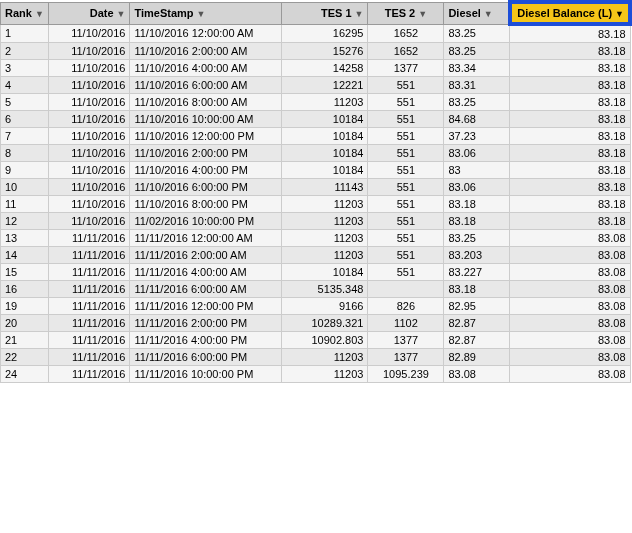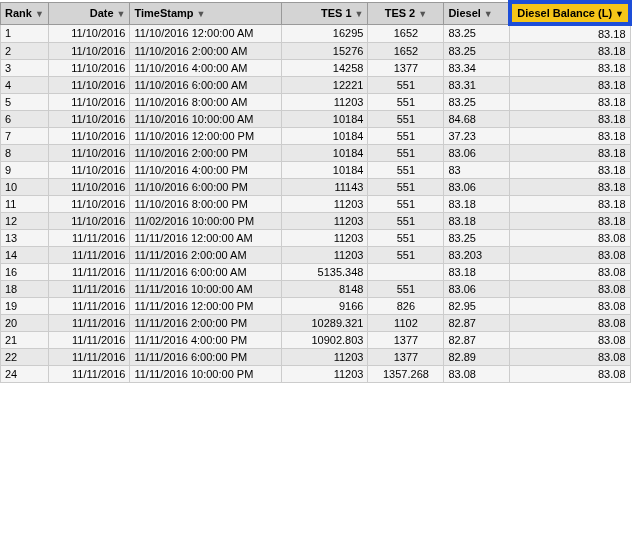--- a/index.html
+++ b/index.html
@@ -191,38 +191,38 @@
       <tr>
         <td class="col-rank">14</td>
         <td class="col-date">11/11/2016</td>
         <td class="col-timestamp">11/11/2016 2:00:00 AM</td>
         <td class="col-tes1">11203</td>
         <td class="col-tes2">551</td>
         <td class="col-diesel">83.203</td>
         <td class="col-balance">83.08</td>
       </tr>
       <tr>
+        <td class="col-rank">15</td>
+        <td class="col-date">11/11/2016</td>
+        <td class="col-timestamp">11/11/2016 4:00:00 AM</td>
+        <td class="col-tes1">10184</td>
+        <td class="col-tes2">551</td>
+        <td class="col-diesel">83.227</td>
+        <td class="col-balance">83.08</td>
+      </tr>
+      <tr>
         <td class="col-rank">16</td>
         <td class="col-date">11/11/2016</td>
         <td class="col-timestamp">11/11/2016 6:00:00 AM</td>
         <td class="col-tes1">5135.348</td>
         <td class="col-tes2"></td>
         <td class="col-diesel">83.18</td>
         <td class="col-balance">83.08</td>
       </tr>
       <tr>
-        <td class="col-rank">18</td>
-        <td class="col-date">11/11/2016</td>
-        <td class="col-timestamp">11/11/2016 10:00:00 AM</td>
-        <td class="col-tes1">8148</td>
-        <td class="col-tes2">551</td>
-        <td class="col-diesel">83.06</td>
-        <td class="col-balance">83.08</td>
-      </tr>
-      <tr>
         <td class="col-rank">19</td>
         <td class="col-date">11/11/2016</td>
         <td class="col-timestamp">11/11/2016 12:00:00 PM</td>
         <td class="col-tes1">9166</td>
         <td class="col-tes2">826</td>
         <td class="col-diesel">82.95</td>
         <td class="col-balance">83.08</td>
       </tr>
       <tr>
         <td class="col-rank">20</td>
@@ -249,18 +249,18 @@
         <td class="col-tes1">11203</td>
         <td class="col-tes2">1377</td>
         <td class="col-diesel">82.89</td>
         <td class="col-balance">83.08</td>
       </tr>
       <tr>
         <td class="col-rank">24</td>
         <td class="col-date">11/11/2016</td>
         <td class="col-timestamp">11/11/2016 10:00:00 PM</td>
         <td class="col-tes1">11203</td>
-        <td class="col-tes2">1357.268</td>
+        <td class="col-tes2">1095.239</td>
         <td class="col-diesel">83.08</td>
         <td class="col-balance">83.08</td>
       </tr>
     </tbody>
 </table>
 
 </body></html>

